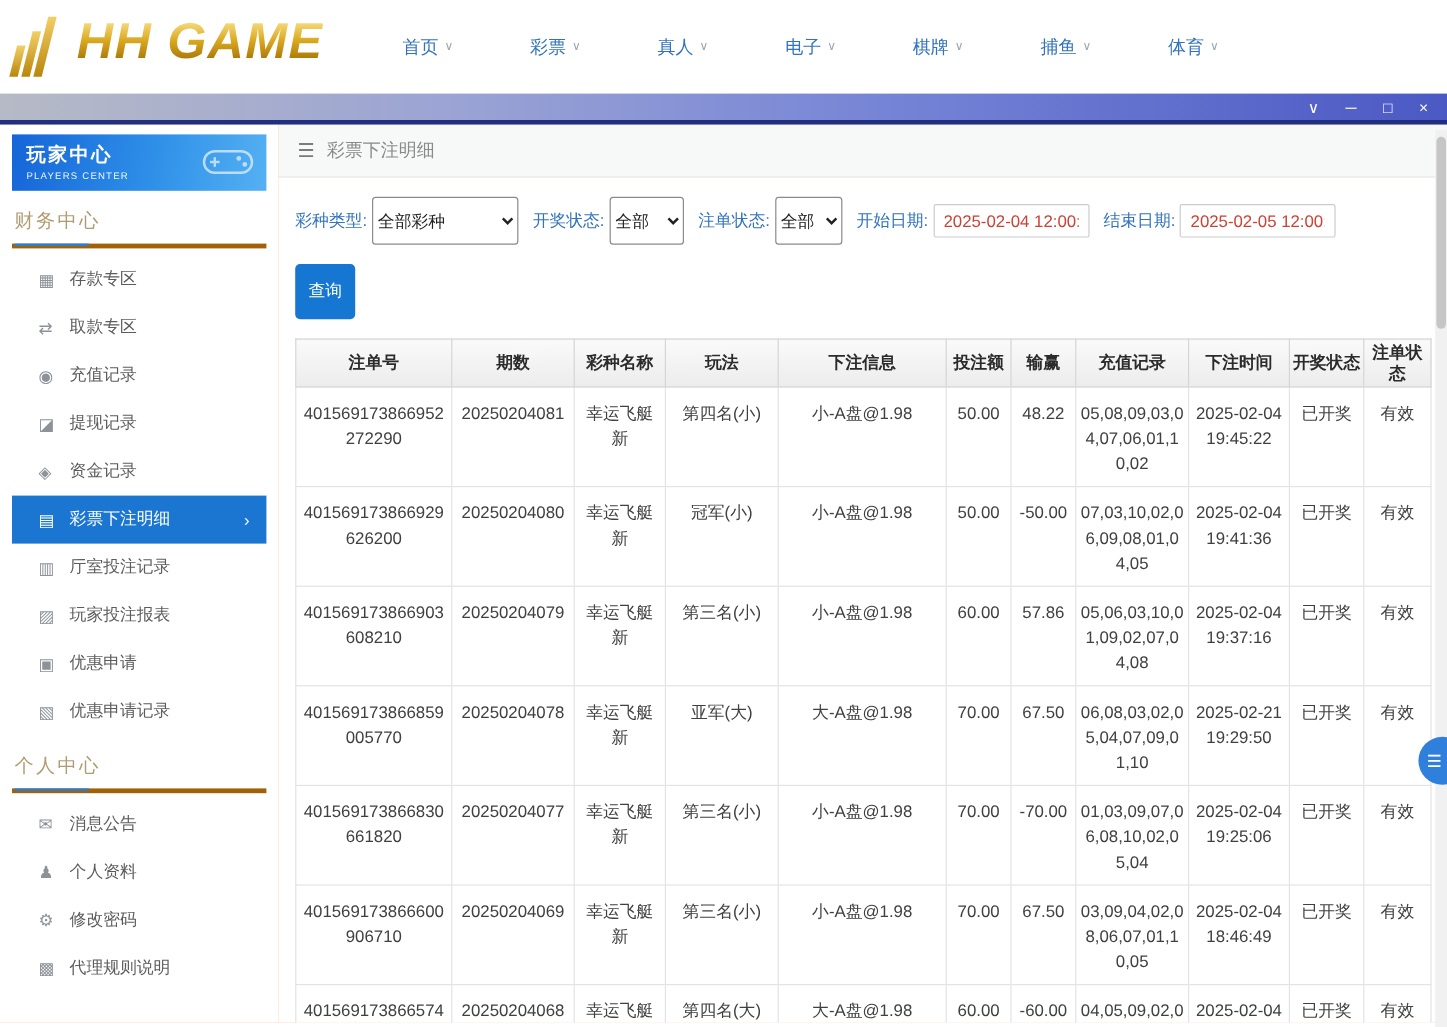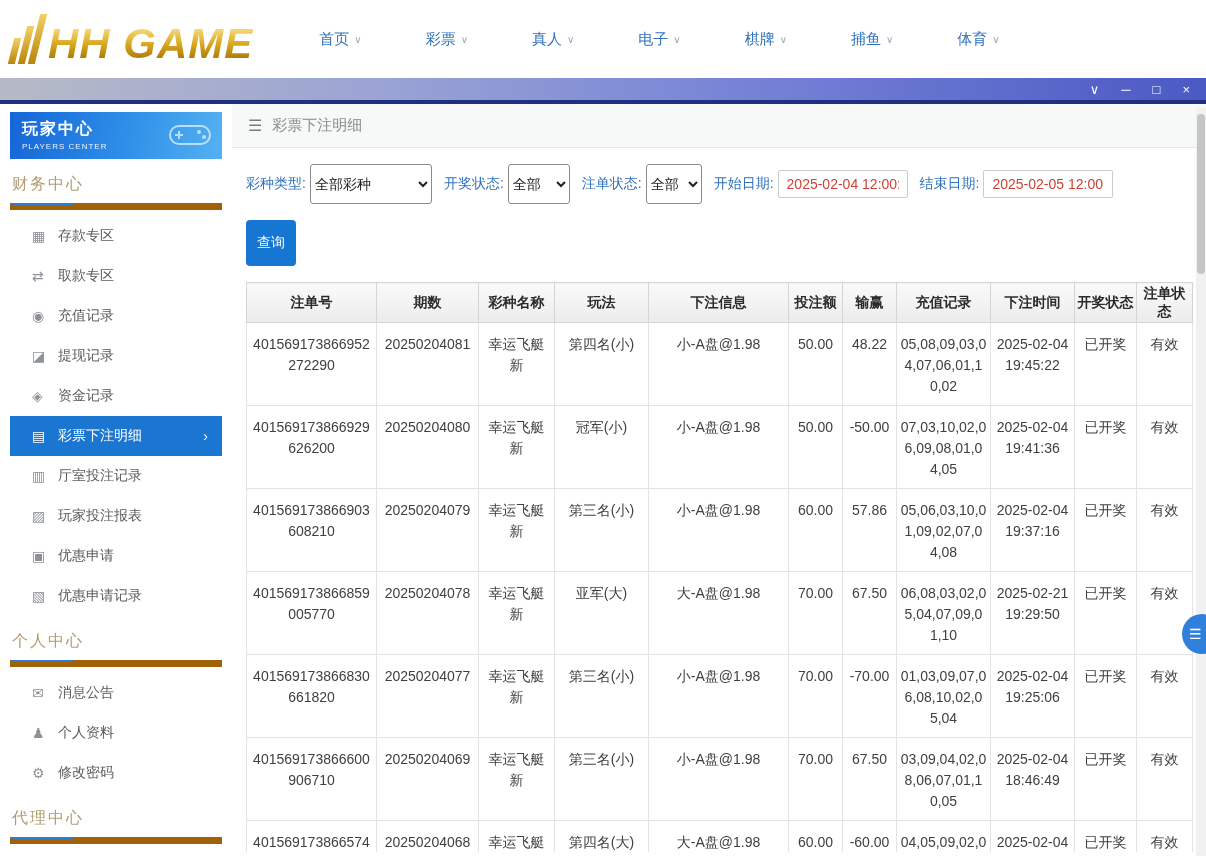--- a/index.html
+++ b/index.html
@@ -1,21 +1,21 @@
 <!DOCTYPE html>
 <html><head>
 <meta charset="utf-8">
 <style>
   *{box-sizing:border-box;margin:0;padding:0;}
   html,body{width:1206px;height:856px;overflow:hidden;background:#fff;
     font-family:"Liberation Sans","DejaVu Sans",sans-serif;}
 
   
   .top-header{height:78px;background:#fff;display:flex;align-items:center;padding-left:14px;}
-  .logo{display:flex;align-items:flex-end;gap:7px;cursor:pointer;}
+  .logo{display:flex;align-items:flex-start;gap:23px;cursor:pointer;}
   .logo-bars{display:flex;align-items:flex-end;gap:3px;transform:skewX(-14deg);}
   .logo-bars i{display:block;width:7px;background:linear-gradient(180deg,#f3cf66,#b8860b);}
   .logo-bars i:nth-child(1){height:26px}.logo-bars i:nth-child(2){height:38px}.logo-bars i:nth-child(3){height:50px}
   .logo-text{font-size:42px;font-weight:bold;font-style:italic;letter-spacing:1px;line-height:.95;
     background:linear-gradient(180deg,#f7dc7e 10%,#d9a81f 50%,#a97708 90%);
     -webkit-background-clip:text;background-clip:text;color:transparent;}
   .main-nav{display:flex;margin-left:66px;gap:64px;}
   .nav-item{display:flex;align-items:center;gap:5px;cursor:pointer;}
   .nav-label{color:#3273bd;font-size:15px;}
   .nav-caret{color:#9aa7b8;font-size:10px;}
@@ -29,21 +29,21 @@
   .app{display:flex;height:748px;background:#fdba74;}
 
   
   .sidebar{width:232px;background:#fff;padding:8px 10px 0;flex-shrink:0;overflow:hidden;}
   .pc-header{height:47px;color:#fff;padding:7px 12px;position:relative;overflow:hidden;
     background:linear-gradient(100deg,#1565d8 0%,#2e8fe8 55%,#55b1f2 100%);}
   .pc-title{font-size:16px;font-weight:bold;letter-spacing:2px;}
   .pc-sub{font-size:8px;letter-spacing:1px;opacity:.92;margin-top:2px;}
   .gamepad{position:absolute;right:8px;top:8px;opacity:.85;}
   .side-heading{color:#b09c72;font-size:16px;letter-spacing:2px;padding:15px 2px 8px;position:relative;
-    border-bottom:7px solid #a16207;margin-bottom:6px;}
+    border-bottom:4px solid #a16207;margin-bottom:6px;}
   .side-heading::after{content:"";position:absolute;left:2px;bottom:-2px;width:62px;height:2px;background:#2d7dd2;}
   .side-item{display:flex;align-items:center;height:40px;padding-left:22px;color:#5c5c5c;font-size:14px;cursor:pointer;position:relative;}
   .side-icon{width:26px;color:#8d9299;font-size:14px;}
   .side-item.active{background:#1b76d2;color:#fff;}
   .side-item.active .side-icon{color:#fff;}
   .side-caret{position:absolute;right:14px;color:#fff;font-size:14px;}
 
   
   .main{flex:1;display:flex;flex-direction:column;min-width:0;}
   .breadcrumb{height:44px;background:#f7f8f8;border-bottom:1px solid #e7e7e7;display:flex;align-items:center;padding-left:16px;}
@@ -197,21 +197,20 @@
           <span class="side-label">消息公告</span>
         </div>
         <div class="side-item">
           <span class="side-icon">♟</span>
           <span class="side-label">个人资料</span>
         </div>
         <div class="side-item">
           <span class="side-icon">⚙</span>
           <span class="side-label">修改密码</span>
         </div>
-        <div class="side-heading">代理中心</div>
         <div class="side-item">
           <span class="side-icon">▩</span>
           <span class="side-label">代理规则说明</span>
         </div>
       </div>
   </div>
 
   <div class="main">
     <div class="breadcrumb">
       <span class="menu-icon">☰</span>

